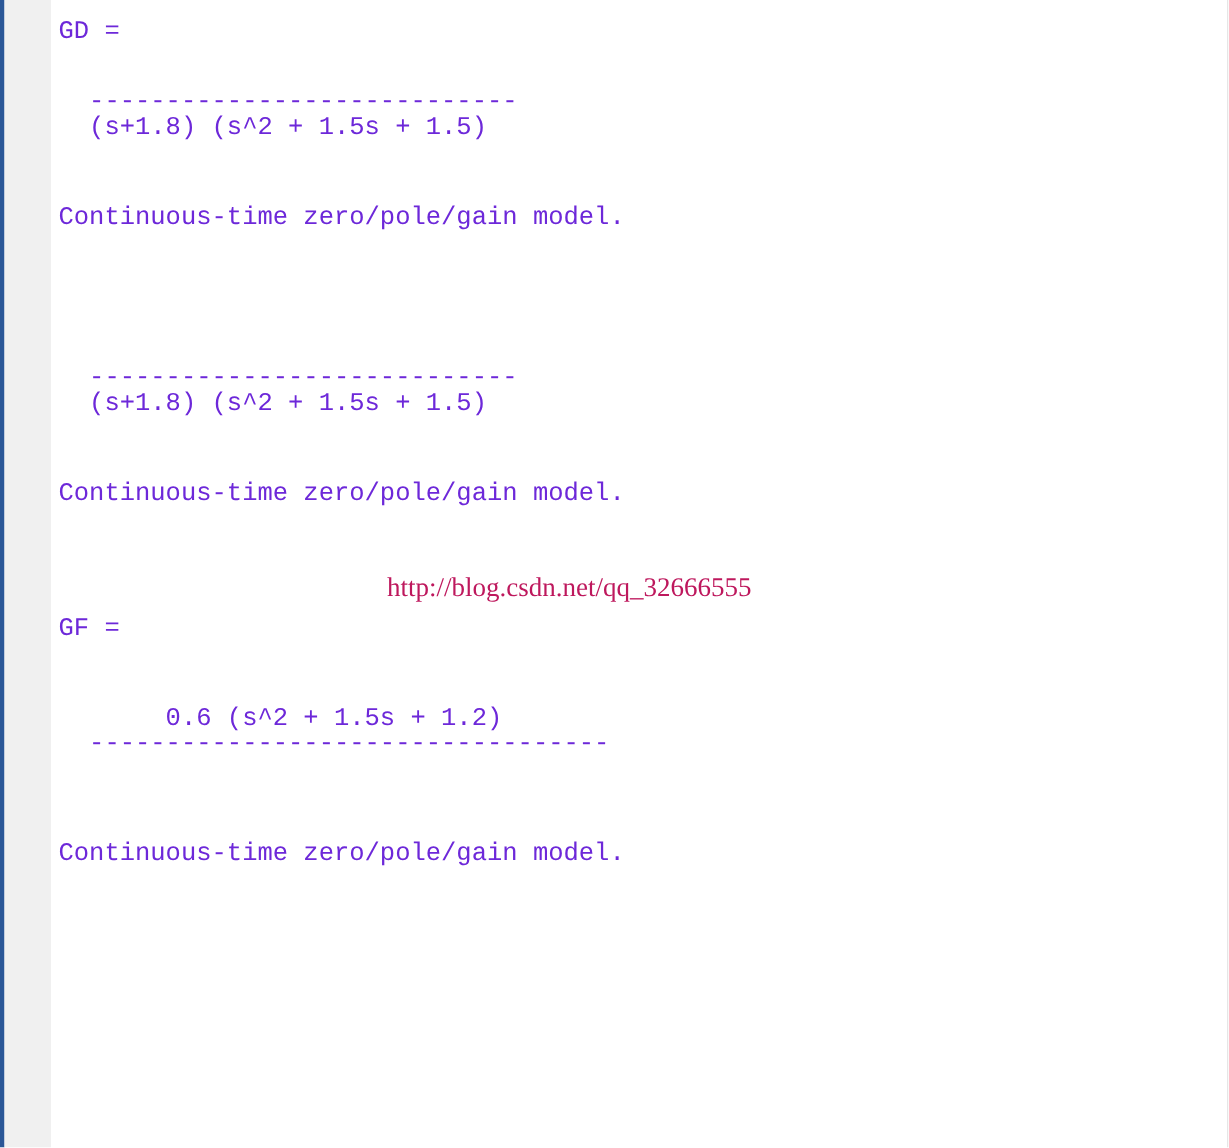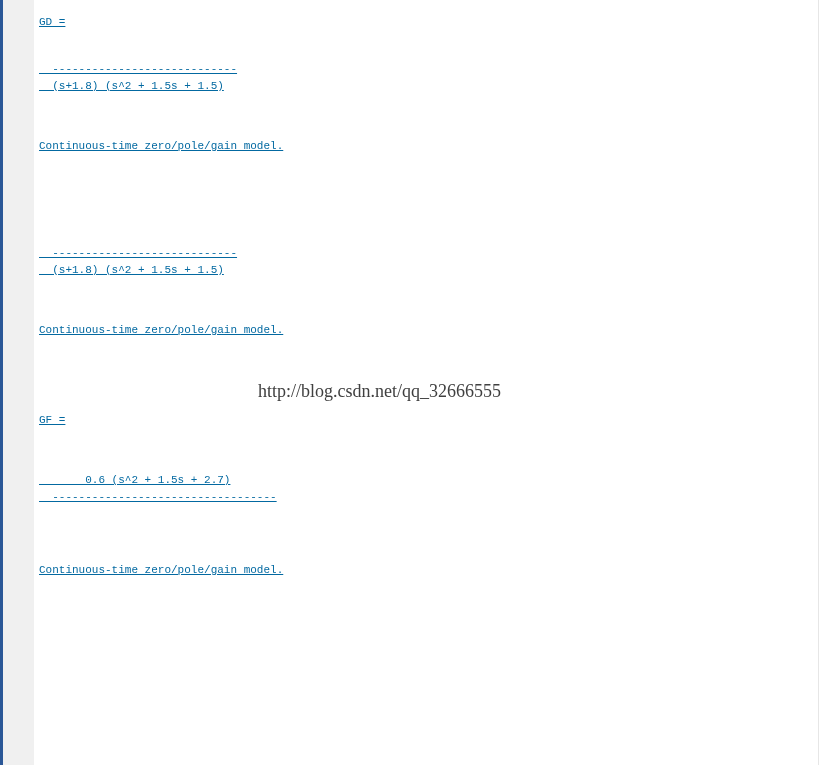--- a/index.html
+++ b/index.html
@@ -1,23 +1,23 @@
 <!DOCTYPE html>
 <html><head>
 <meta charset="utf-8">
 <style>
   html,body{margin:0;padding:0;}
   body{width:819px;height:765px;overflow:hidden;background:#fff;position:relative;font-family:"Liberation Mono","DejaVu Sans Mono",monospace;}
   .border-left{position:absolute;left:0;top:0;width:3px;height:765px;background:#2b5797;}
   .gutter{position:absolute;left:3px;top:0;width:31px;height:765px;background:#f0f0f0;}
   .border-right{position:absolute;right:0;top:0;width:1px;height:765px;background:#e6e6e6;}
   .console{position:absolute;left:39px;top:7px;right:2px;}
-  .line{height:30px;line-height:30px;font-size:11px;color:#0369a1;white-space:pre;text-decoration:underline;}
+  .line{height:30px;line-height:30px;font-size:17px;color:#6d28d9;white-space:pre;}
   .dash{position:relative;top:-13px;letter-spacing:0;}
-  .watermark{position:absolute;left:258px;top:381px;font-family:"Liberation Serif","DejaVu Serif",serif;font-size:18px;color:#404040;white-space:pre;}
+  .watermark{position:absolute;left:258px;top:381px;font-family:"Liberation Serif","DejaVu Serif",serif;font-size:18px;color:#be185d;white-space:pre;}
 </style>
 </head>
 <body>
 
 <div class="border-left"></div>
 <div class="gutter"></div>
 <div class="border-right"></div>
 
 <div class="console">
 
@@ -38,20 +38,20 @@
     <div class="line" style="margin-top:-26px">  (s+1.8) (s^2 + 1.5s + 1.5)</div>
     <div class="line"></div>
     <div class="line">Continuous-time zero/pole/gain model.</div>
     <div class="line"></div>
     <div class="line"></div>
   </div>
 
   <div>
     <div class="line">GF =</div>
     <div class="line"></div>
-    <div class="line">       0.6 (s^2 + 1.5s + 2.7)</div>
+    <div class="line">       0.6 (s^2 + 1.5s + 1.2)</div>
     <div class="line dash">  ----------------------------------</div>
     <div class="line"></div>
     <div class="line">Continuous-time zero/pole/gain model.</div>
   </div>
 </div>
 
 <div class="watermark">http://blog.csdn.net/qq_32666555</div>
 
 </body></html>

